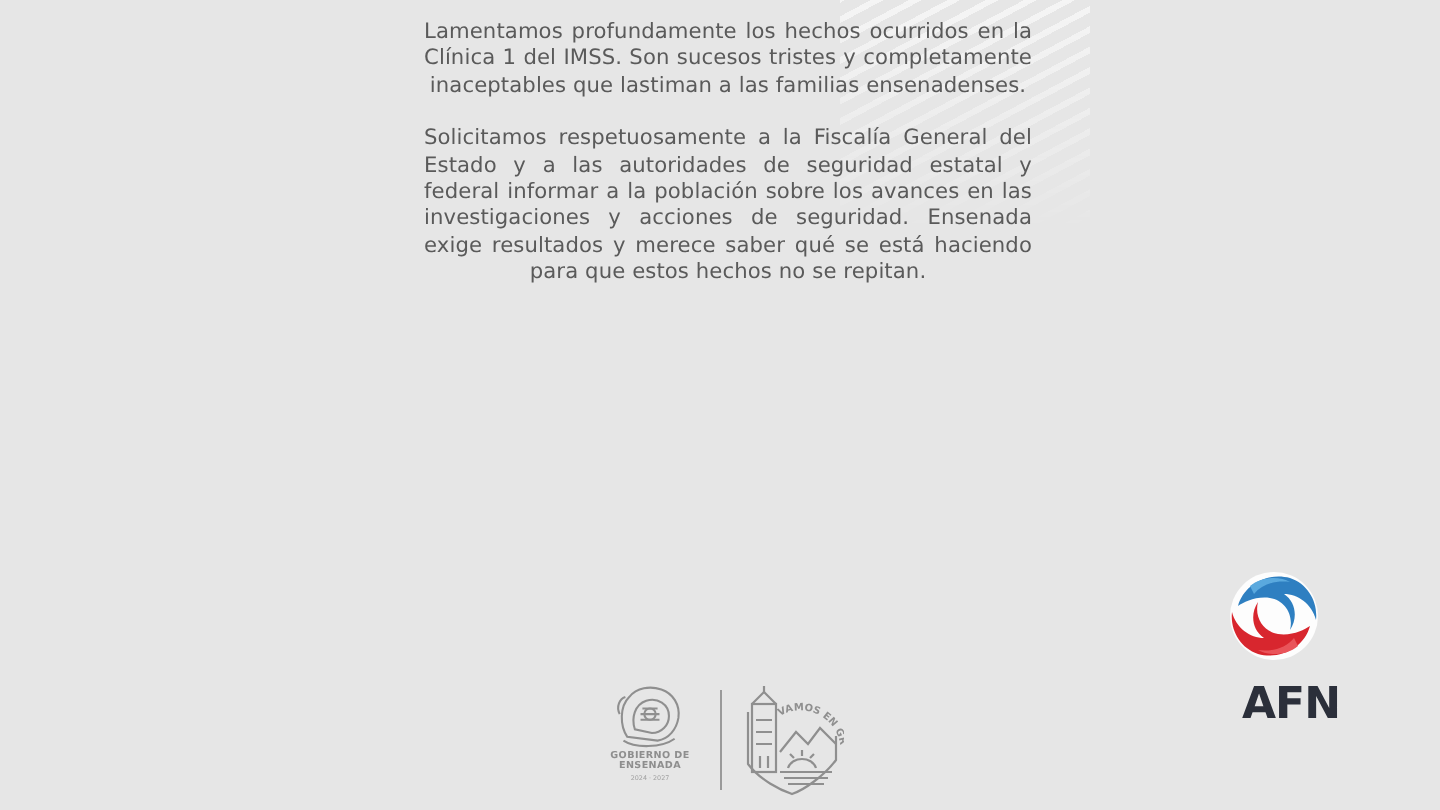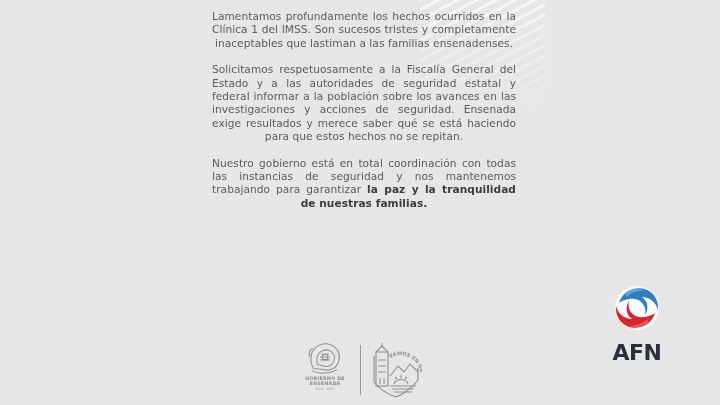--- a/index.html
+++ b/index.html
@@ -110,43 +110,40 @@
       display: block;
       margin: 0 auto;
       width: 50px;
       height: 50px;
     }
     .afn .word {
       position: absolute;
       left: 0;
       top: 58px;
       width: 66px;
-      text-align: center;
+      text-align: right;
       font-family: "DejaVu Sans", sans-serif;
       font-weight: bold;
       font-size: 22px;
       color: #2b2f3a;
       letter-spacing: -0.5px;
       line-height: 24px;
     }
   </style>
 </head>
 <body>
 
 <div class="stripes"></div>
 
 <div class="statement">
   <p>
     <span>Lamentamos profundamente los hechos ocurridos en la Clínica 1 del IMSS. Son sucesos tristes y completamente inaceptables que lastiman a las familias ensenadenses.</span>
   </p>
   <p>
     <span>Solicitamos respetuosamente a la Fiscalía General del Estado y a las autoridades de seguridad estatal y federal informar a la población sobre los avances en las investigaciones y acciones de seguridad. Ensenada exige resultados y merece saber qué se está haciendo para que estos hechos no se repitan.</span>
-  </p>
-  <p>
-    <span>Nuestro gobierno está en total coordinación con todas las instancias de seguridad y nos mantenemos trabajando para garantizar </span><b>la paz y la tranquilidad de nuestras familias.</b>
   </p>
 </div>
 
 <div class="logos">
   <div class="logo-gov">
     <svg class="seal" viewBox="0 0 40 38">
       <g fill="none" stroke="#8f8f8f" stroke-width="1.1">
         <path d="M8 30 C4 24 4 14 9 9 C13 4 20 3 26 5 C32 7 36 13 35 20 C34 26 30 31 24 32 Z"></path>
         <path d="M12 26 C10 20 12 13 18 11 C24 9 30 13 30 19 C30 24 26 28 21 28 Z"></path>
         <path d="M4 18 C2 14 4 10 7 9"></path>

